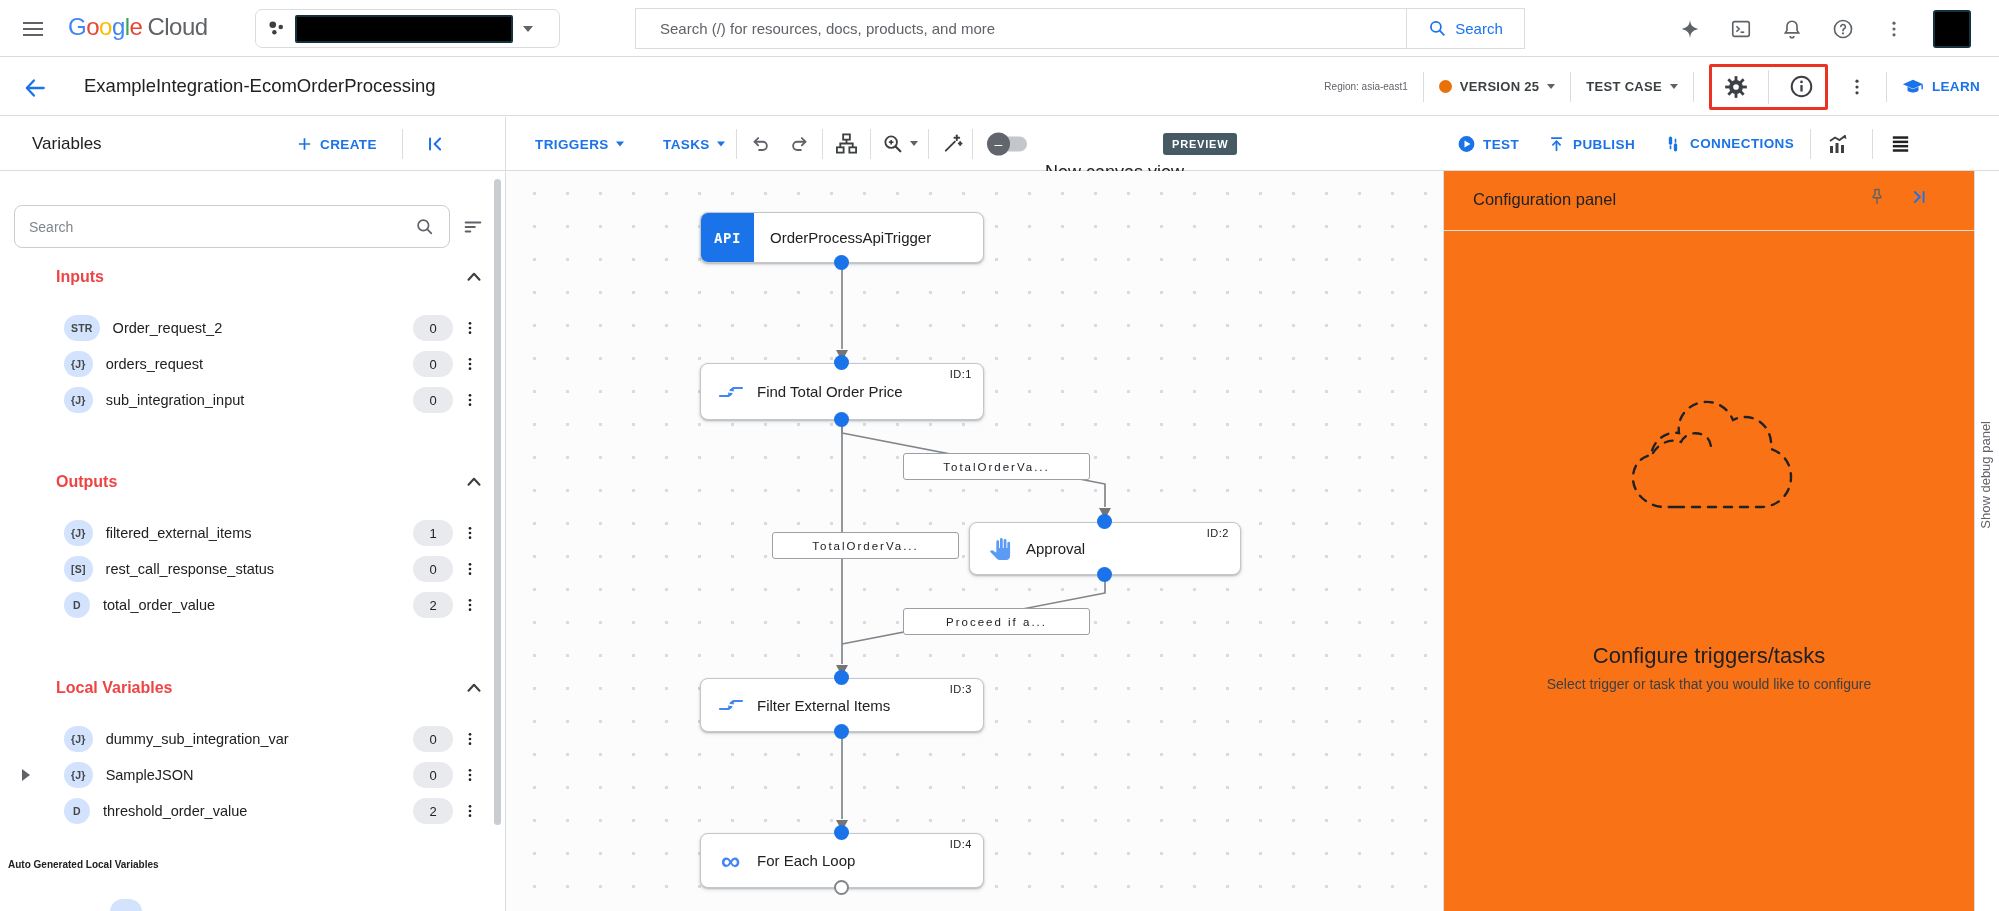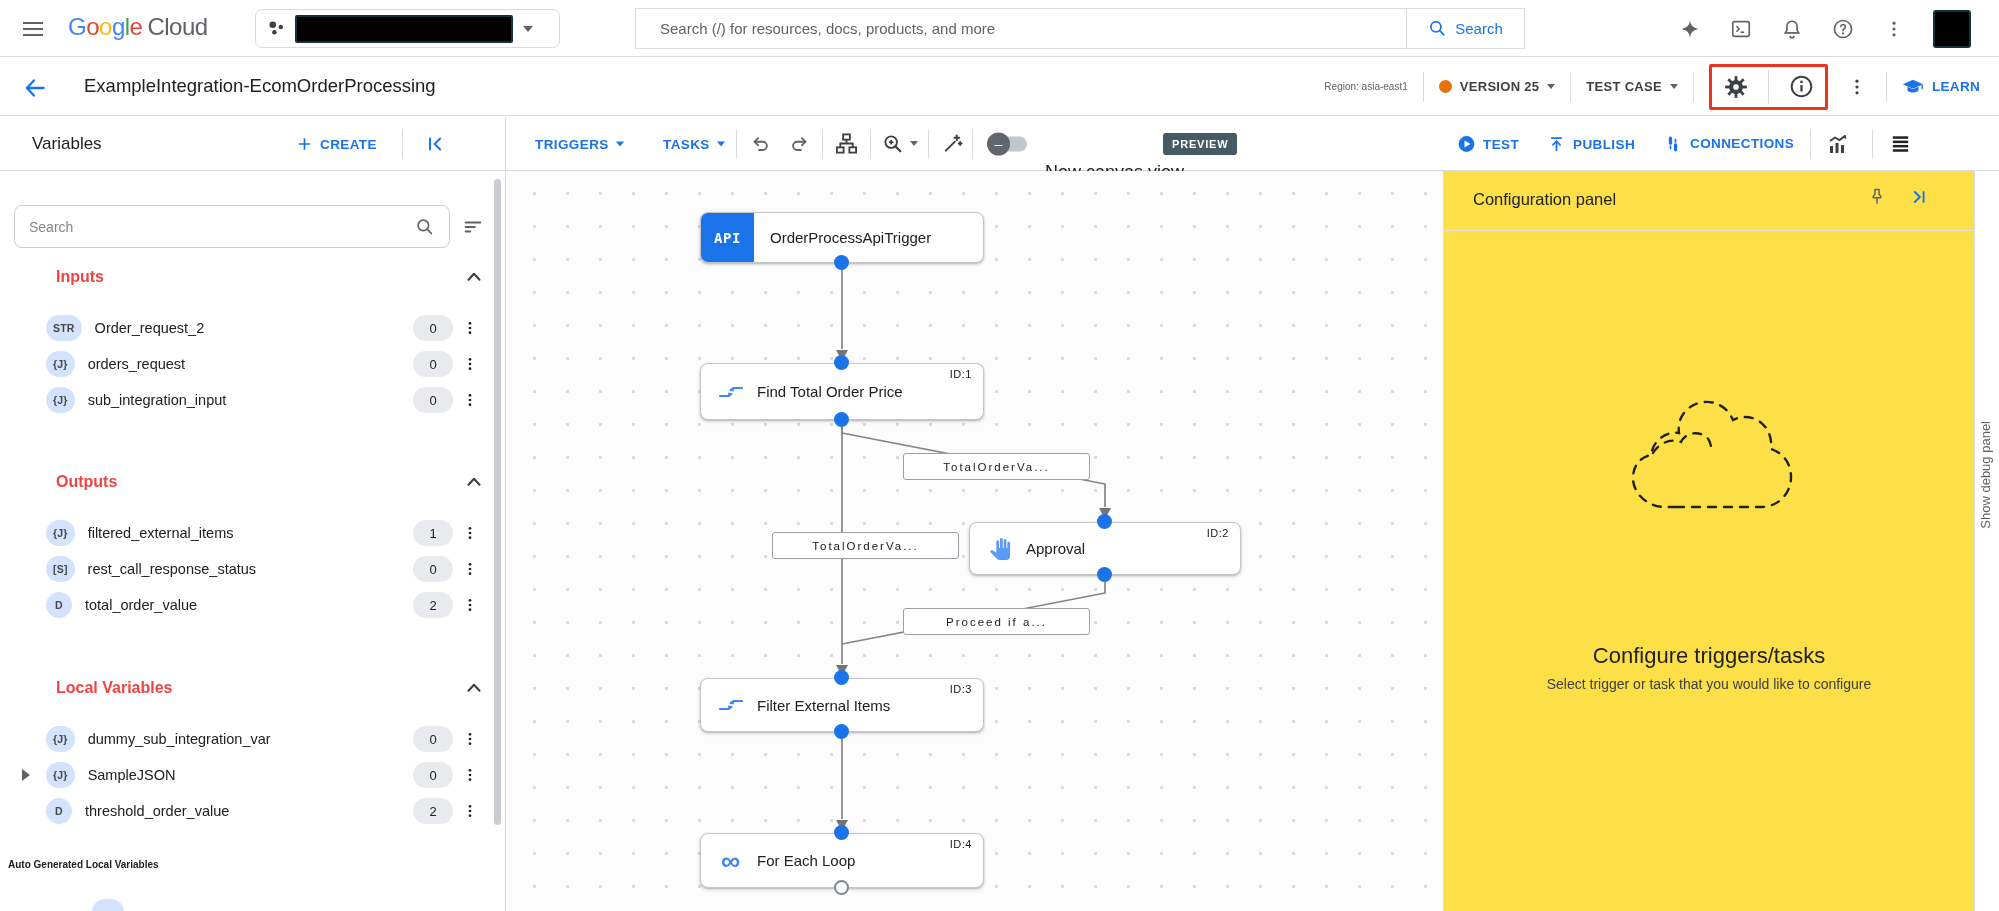--- a/index.html
+++ b/index.html
@@ -56,21 +56,21 @@
   .sidebar { position:absolute; top:171px; left:0; width:506px; height:740px; background:#fff; border-right:1px solid #dadce0; overflow:hidden; }
   .sbsearch { position:absolute; left:14px; top:34px; width:436px; height:43px; border:1px solid #c9ccd0; border-radius:8px; display:flex; align-items:center; padding:0 14px; gap:8px; }
   .sbsearch input { flex:1; border:none; outline:none; font:14px "Liberation Sans",sans-serif; color:#3c4043; background:transparent; }
   .sbsearch input::placeholder { color:#80868b; }
   .sbfilter { position:absolute; left:458px; top:42px; width:30px; height:28px; display:flex; align-items:center; justify-content:center; cursor:pointer; }
   .vsection { position:absolute; left:0; width:505px; }
   .vhead { position:relative; height:36px; display:flex; align-items:center; justify-content:space-between; padding:0 20px 0 24px; margin-bottom:15px; }
   .vhead .ht { font-size:16px; font-weight:bold; color:#ef4444;margin-left:32px; }
   .autohead { font-size:10px; font-weight:bold; color:#202124; padding-left:8px; }
   .vrow { position:relative; height:36px; display:flex; align-items:center; }
-  .typepill { margin-left:46px; min-width:28px; height:26px; padding:0 7px; border-radius:13px; background:#d3e3fd; color:#444746; font-size:10.5px; font-weight:bold; display:flex; align-items:center; justify-content:center; letter-spacing:.2px; }
+  .typepill { margin-left:64px; min-width:28px; height:26px; padding:0 7px; border-radius:13px; background:#d3e3fd; color:#444746; font-size:10.5px; font-weight:bold; display:flex; align-items:center; justify-content:center; letter-spacing:.2px; }
   .typepill.circ { min-width:26px; width:26px; padding:0; border-radius:50%; }
   .vlabel { margin-left:13px; font-size:14.5px; color:#202124; white-space:nowrap; }
   .countpill { position:absolute; left:413px; width:40px; height:26px; border-radius:13px; background:#e9eaed; color:#202124; font-size:13px; display:flex; align-items:center; justify-content:center; }
   .rowmenu { position:absolute; left:459px; width:22px; height:26px; display:flex; align-items:center; justify-content:center; cursor:pointer; }
   .expandtri { position:absolute; left:22px; width:0; height:0; border-top:6px solid transparent; border-bottom:6px solid transparent; border-left:8px solid #5f6368; cursor:pointer; }
   .sb-scroll { position:absolute; left:494px; top:8px; width:7px; height:646px; background:#c9ccd0; border-radius:4px; }
 
   
   .canvas { position:absolute; left:506px; top:171px; width:937px; height:740px; overflow:hidden;
     background-color:#fcfcfd;
@@ -81,21 +81,21 @@
   .nodelabel { font-size:15px; font-weight:normal; color:#202124; white-space:nowrap; }
   .nodeid { position:absolute; top:4px; right:11px; font-size:11px; color:#202124; letter-spacing:.5px; }
   .apiblock { width:53px; align-self:stretch; background:#1a73e8; border-radius:7px 0 0 7px; display:flex; align-items:center; justify-content:center; color:#fff; font-family:"DejaVu Sans Mono",monospace; font-size:14px; font-weight:bold; letter-spacing:.5px; }
   .nicon { margin:0 13px 0 16px; display:flex; align-items:center; justify-content:center; width:27px; }
   .infty { font-size:27px; line-height:20px; color:#4285f4; font-weight:bold; }
   .cdot { position:absolute; width:15px; height:15px; border-radius:50%; background:#1a73e8; z-index:3; cursor:pointer; }
   .cdot.open { background:#fff; border:2px solid #80868b; }
   .elabel { position:absolute; width:187px; height:27px; background:#fff; border:1px solid #9aa0a6; border-radius:3px; display:flex; align-items:center; justify-content:center; font-size:11.5px; letter-spacing:2px; color:#202124; z-index:2; }
 
   
-  .cfgpanel { position:absolute; left:1443px; top:171px; width:531px; height:740px; background:#fde047; border-left:1px solid #dadce0; }
+  .cfgpanel { position:absolute; left:1443px; top:171px; width:531px; height:740px; background:#f97316; border-left:1px solid #dadce0; }
   .cfghead { position:absolute; left:0; top:0; width:100%; height:60px; border-bottom:1px solid #e0e0e0; }
   .cfgtitle { position:absolute; left:29px; top:19px; font-size:16.5px; color:#202124; }
   .cfgicons { position:absolute; right:45px; top:16px; display:flex; gap:22px; }
   .cloudwrap { position:absolute; left:177px; top:222px; }
   .cfgheading { position:absolute; top:472px; width:100%; text-align:center; font-size:22px; color:#202124; }
   .cfgsub { position:absolute; top:505px; width:100%; text-align:center; font-size:14px; color:#3c4043; }
 
   
   .debugstrip { position:absolute; left:1974px; top:171px; width:25px; height:740px; background:#fff; border-left:1px solid #dadce0; cursor:pointer; }
   .debuglabel { position:absolute; top:250px; left:3px; writing-mode:vertical-rl; transform:rotate(180deg); font-size:13px; color:#5f6368; white-space:nowrap; }

